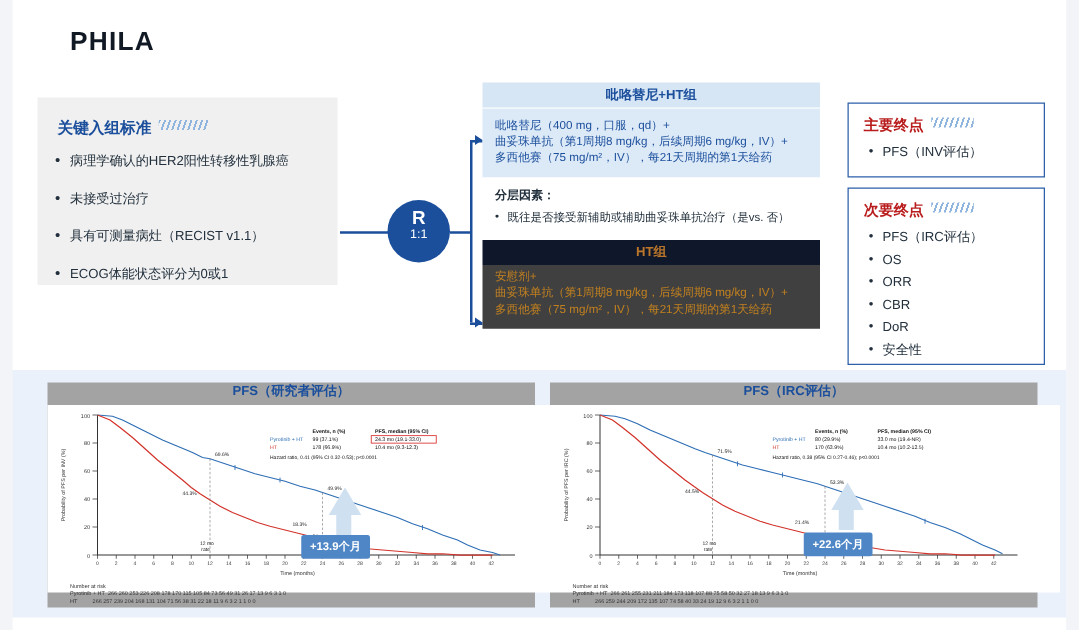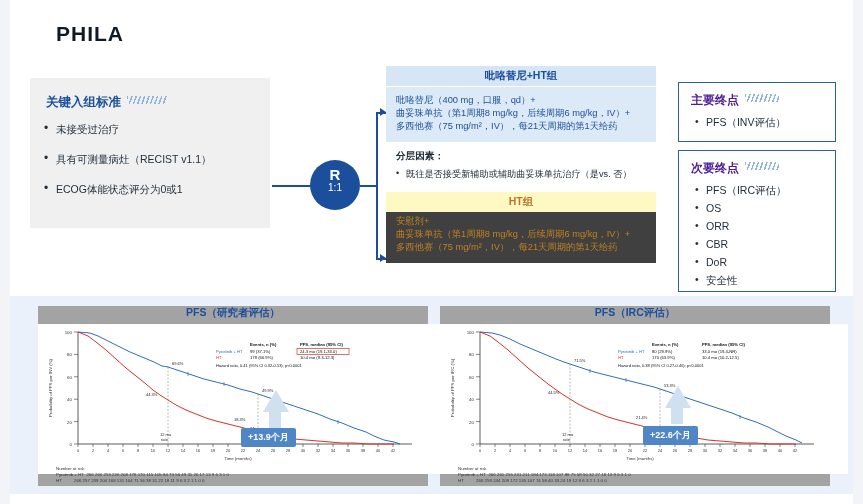--- a/index.html
+++ b/index.html
@@ -75,34 +75,34 @@
   .ln{font-size:9.3px;line-height:13px;color:#1b4f9c;}
   .strat{
     background:#ffffff;padding:8px 10px 6px 10px;
   }
   .strat-title{font-size:9.6px;font-weight:bold;color:#22303d;margin-bottom:5px;}
   .strat-item{
     font-size:9.2px;line-height:12.5px;color:#22303d;padding-left:10px;position:relative;margin-bottom:5px;
   }
   .strat-item:before{content:"•";position:absolute;left:0;top:-1px;}
   .arm-head-b{
-    background:#fef9c3;text-align:center;color:#b9762a;font-weight:bold;
+    background:#0f172a;text-align:center;color:#b9762a;font-weight:bold;
     font-size:10.5px;padding:3px 0;
   }
   .arm-b{background:#404040;padding:3px 10px 9px 10px;}
   .ln-o{font-size:9.3px;line-height:13px;color:#c2801f;}
 
   
   .ep{
     position:absolute;border:1px solid #2b5fa8;background:#fff;
   }
   .ep-primary{left:678px;top:82px;width:156px;height:58px;}
   .ep-secondary{left:678px;top:150px;width:156px;height:140px;}
   .ep-title{
-    font-size:12px;font-weight:bold;color:#4c1d95;margin:9px 0 6px 12px;
+    font-size:12px;font-weight:bold;color:#b91c1c;margin:9px 0 6px 12px;
   }
   .ep-title .hatch{width:34px;}
   .ep-item{
     font-size:10.5px;line-height:14px;color:#22303d;margin:0 0 4px 16px;
     padding-left:11px;position:relative;
   }
   .ep-item:before{content:"•";position:absolute;left:0;top:-1px;}
 
   
   .km-panel{
@@ -138,20 +138,21 @@
   <div class="edge-left"></div>
   <div class="edge-right"></div>
 
   <div class="title">PHILA</div>
 
   <div class="criteria">
     <div class="criteria-title">
       <span>关键入组标准</span><span class="hatch"></span>
     </div>
     <div class="crit-list">
+      <div class="crit-item">病理学确认的HER2阳性转移性乳腺癌</div>
       <div class="crit-item bold">未接受过治疗</div>
       <div class="crit-item">具有可测量病灶（RECIST v1.1）</div>
       <div class="crit-item">ECOG体能状态评分为0或1</div>
     </div>
   </div>
 
   <div class="rand-line"></div>
   <div class="rand">
     <div class="r">R</div>
     <div class="ratio">1:1</div>

